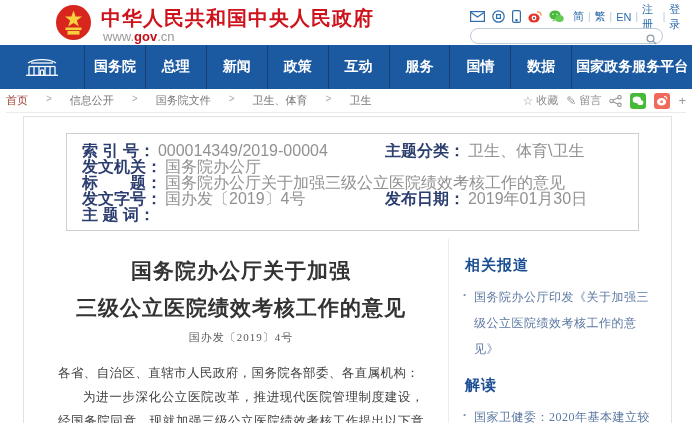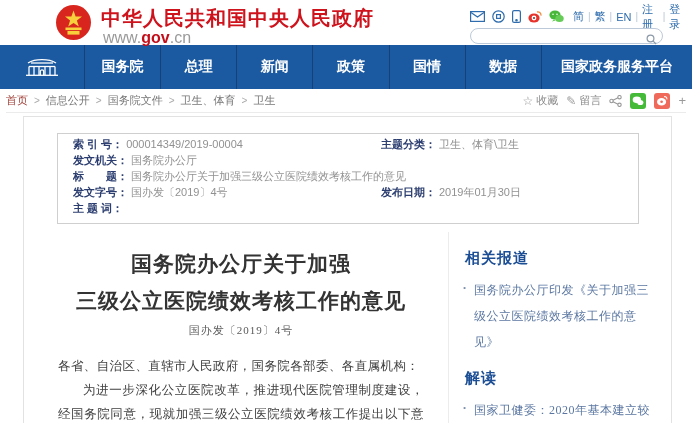--- a/index.html
+++ b/index.html
@@ -4,21 +4,21 @@
 <style>
   * { margin:0; padding:0; box-sizing:border-box; }
   html,body { width:692px; height:423px; overflow:hidden; background:#fff;
               font-family:"Liberation Sans", sans-serif; }
 
   
   .header { position:relative; height:45px; background:#fff;padding-left:44px; }
   .emblem { position:absolute; left:55px; top:4px; width:37px; height:37px; }
   .site-title { position:absolute; left:101px; top:5px; font-size:20px; font-weight:bold;
                 color:#ce131d; letter-spacing:1px; }
-  .site-url { position:absolute; left:103px; top:29px; font-size:16px; color:#9a9a9a; }
+  .site-url { position:absolute; left:103px; top:29px; font-size:13px; color:#9a9a9a; }
   .site-url .mid { color:#c40f1a; font-weight:bold; }
   .top-right { position:absolute; left:470px; top:9px; width:216px; }
   .icon-row { display:flex; align-items:center; gap:7px; height:15px; }
   .icon-row svg { display:block; }
   .lang-links { display:flex; align-items:center; gap:4px; font-size:11px; color:#2e6cad; margin-left:2px; }
   .lang-links .div { color:#b9c6d6; font-size:10px; }
   .search-box { position:relative; margin-top:4px; width:193px; height:16px;
                 border:1px solid #bcc9d8; border-radius:9px; background:#fff; }
   .search-input { position:absolute; left:8px; top:0; width:165px; height:14px; border:none;
                   outline:none; font-size:10px; background:transparent; }
@@ -29,37 +29,37 @@
   .nav-home { width:84px; display:flex; align-items:center; justify-content:center; }
   .nav-item { flex:1; display:flex; align-items:center; justify-content:center;
               font-size:14px; font-weight:bold; border-left:1px solid rgba(0,0,0,.25);
               white-space:nowrap; cursor:pointer; }
   .nav-item.wide { flex:2; }
 
   
   .crumb-row { height:24px; margin:0 6px; display:flex; align-items:center;
                justify-content:space-between; border-bottom:1px solid #ebebeb;
                font-size:11px; color:#777; }
-  .crumbs { display:flex; align-items:center; gap:6px; }
+  .crumbs { display:flex; gap:18px; }
   .crumbs .home { color:#9e3b33; }
   .crumbs .sep { color:#aaa; font-size:10px; }
   .crumb-tools { display:flex; align-items:center; gap:8px; font-size:11px; color:#8b8b8b; }
   .tool { display:flex; align-items:center; gap:3px; cursor:pointer; }
   .glyph { font-size:12px; color:#999; }
   .badge { width:16px; height:16px; border-radius:3px; display:flex; align-items:center;
            justify-content:center; cursor:pointer; }
   .badge.wx { background:#45ba38; }
   .badge.wb { background:#ef6a5a; }
   .plus { color:#999; font-size:13px; cursor:pointer; }
 
   
   .card { margin:3px 0 0 23px; width:649px; height:500px; border:1px solid #e2e2e2; background:#fff; }
 
-  .meta-box { margin:16px 32px 0 33px; border:1px solid #cfcfcf; padding:2px 15px 7px 15px;
-              display:grid; grid-template-columns:56% 44%; font-size:11px; line-height:16px; }
+  .meta-box { margin:16px 32px 0 42px; border:1px solid #cfcfcf; padding:9px 15px 7px 15px;
+              display:grid; grid-template-columns:56% 44%; font-size:16px; line-height:16px; }
   .meta-item { white-space:nowrap; overflow:hidden; }
   .meta-item.full { grid-column:1 / span 2; }
   .meta-item b { color:#2c3e70; font-weight:bold; }
   .meta-item span { color:#919191; margin-left:3px; }
 
   .content { display:flex; margin-top:8px; }
   .main-col { width:424px; padding:14px 24px 0 34px; }
   .v-div { width:1px; background:#ececec; }
   .side-col { flex:1; padding:13px 12px 0 14px; }
 
@@ -166,20 +166,22 @@
       <line x1="21" y1="9.5" x2="21" y2="18"></line>
         <line x1="26" y1="9.5" x2="26" y2="18"></line>
       <path d="M16.3 18 v-3.4 a1.7 1.7 0 0 1 3.4 0 V18"></path>
       <line x1="2" y1="18.3" x2="34" y2="18.3"></line>
     </svg>
   </div>
   <div class="nav-item">国务院</div>
   <div class="nav-item">总理</div>
   <div class="nav-item">新闻</div>
   <div class="nav-item">政策</div>
+  <div class="nav-item">互动</div>
+  <div class="nav-item">服务</div>
   <div class="nav-item">国情</div>
   <div class="nav-item">数据</div>
   <div class="nav-item wide">国家政务服务平台</div>
 </div>
 
 <div class="crumb-row">
   <div class="crumbs">
     <span class="home">首页</span>
     <span class="sep">&gt;</span>
     <span>信息公开</span>

